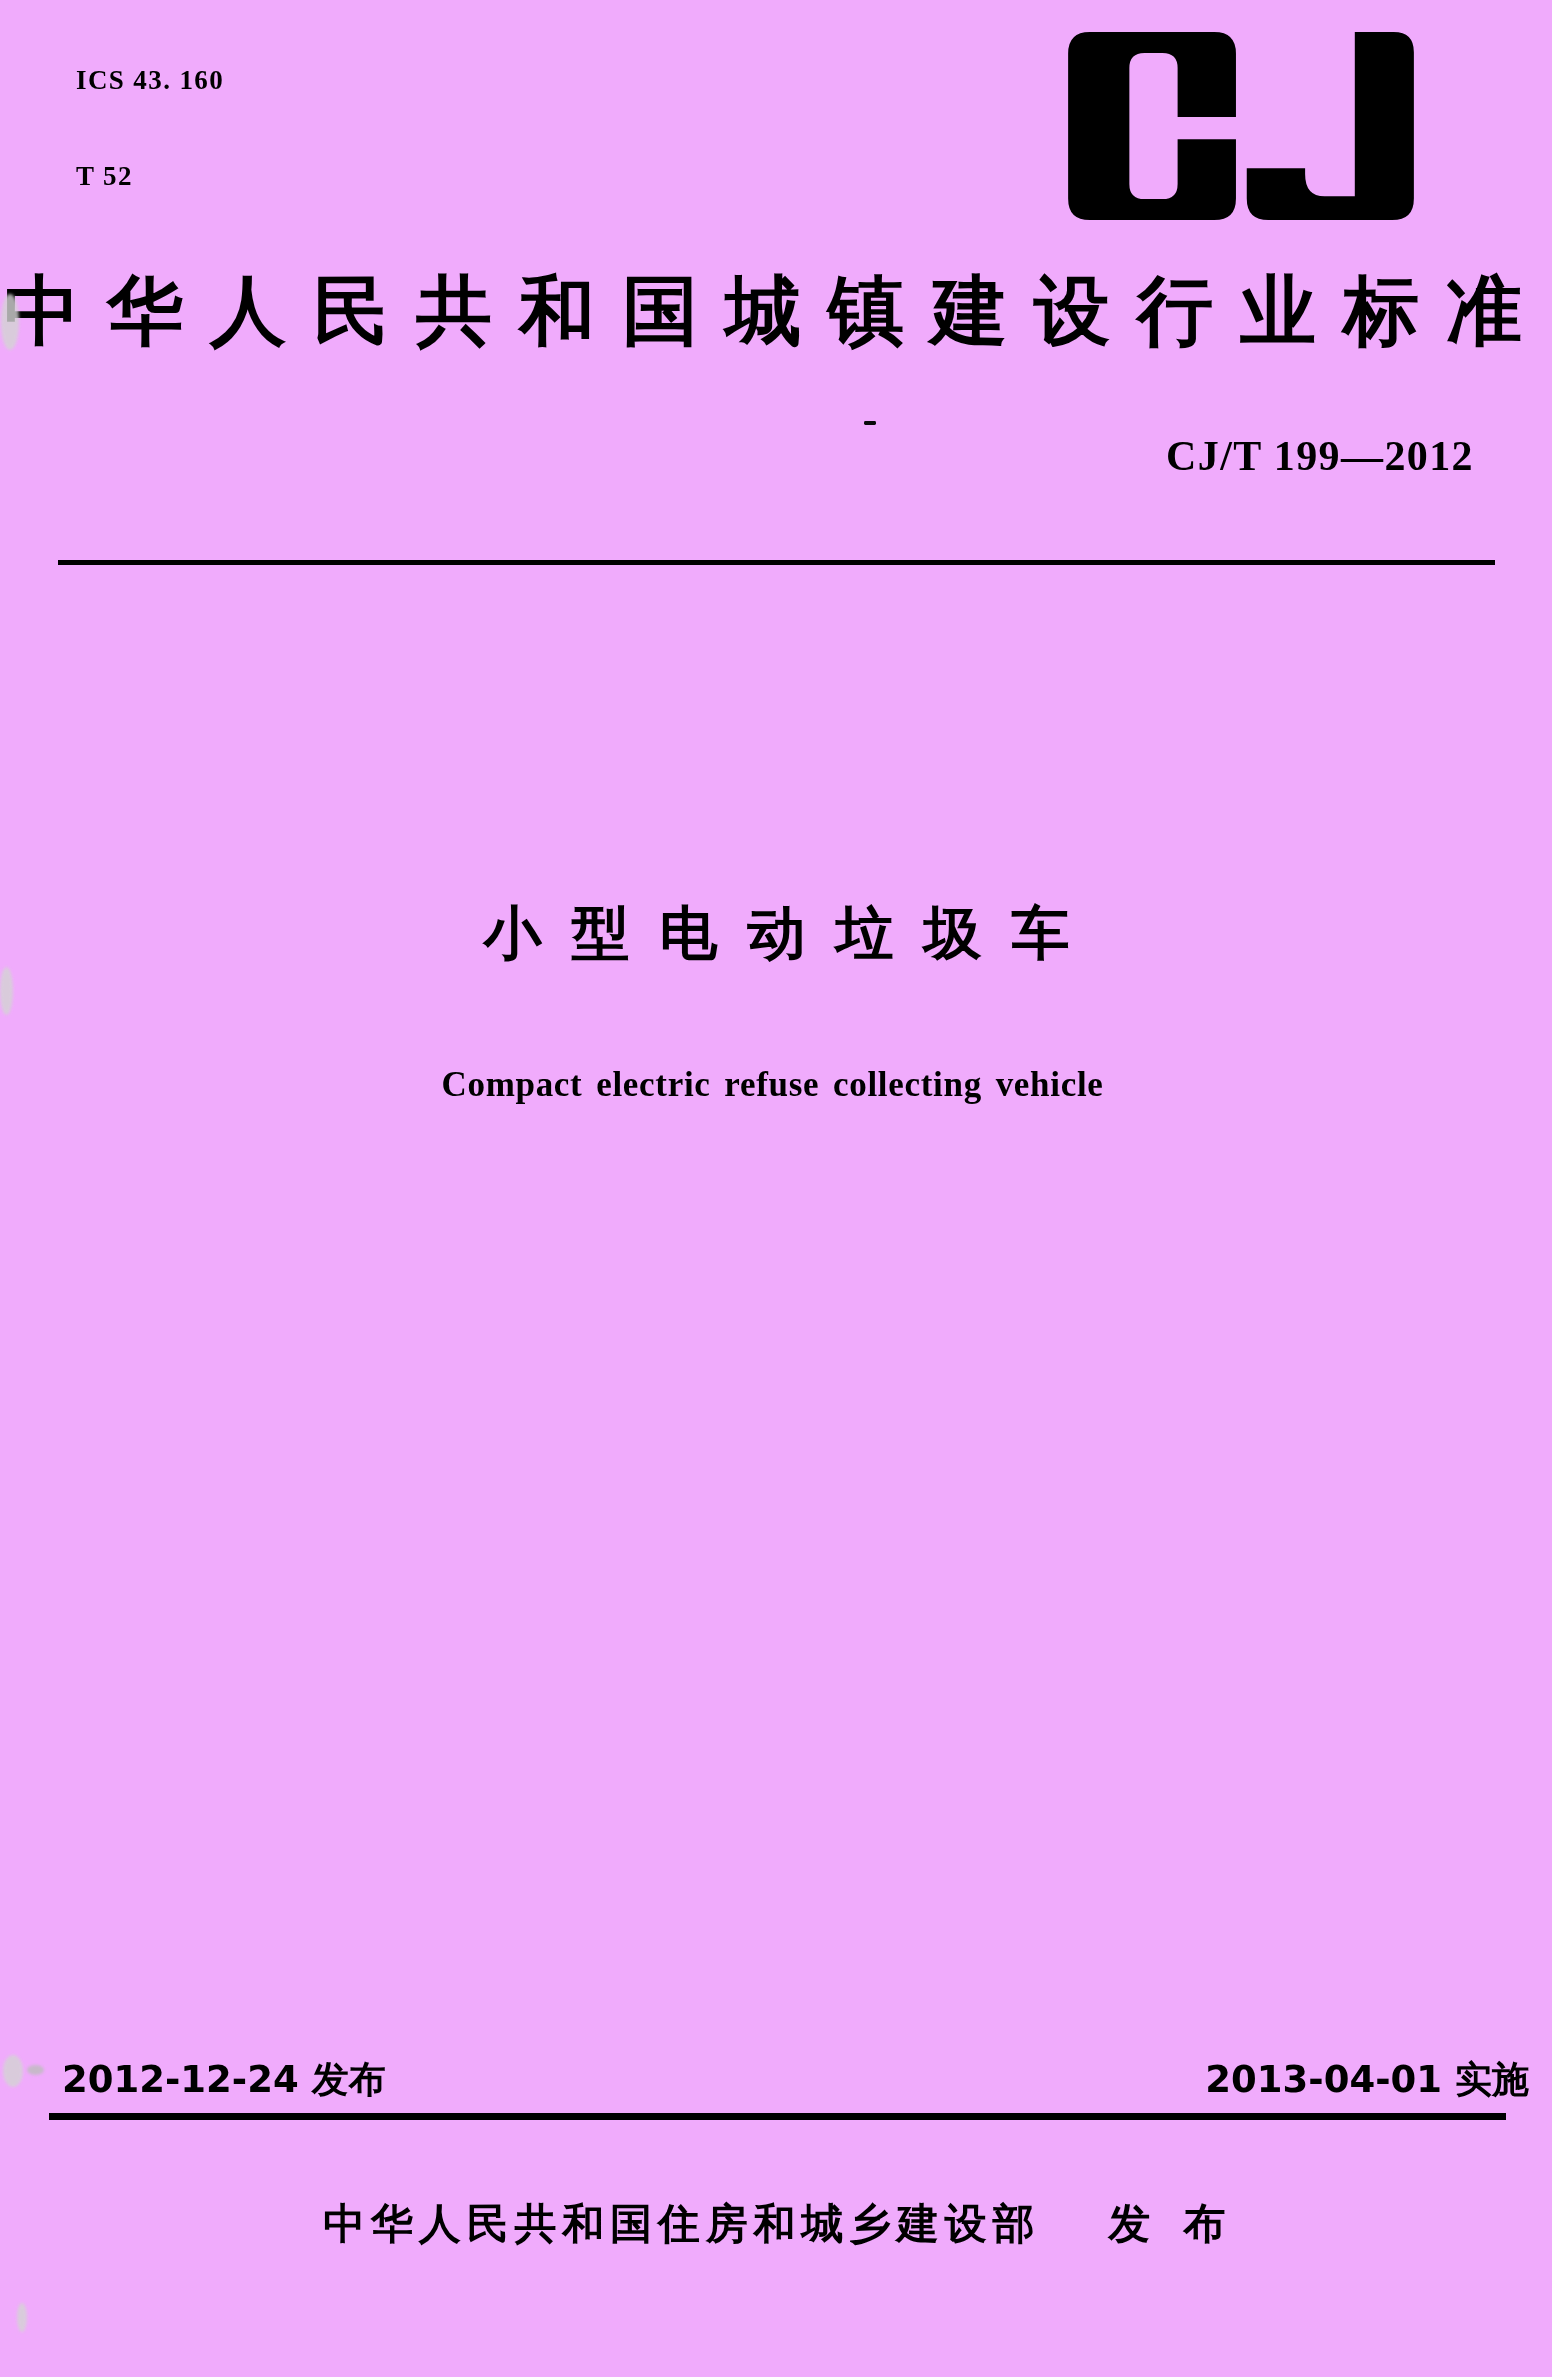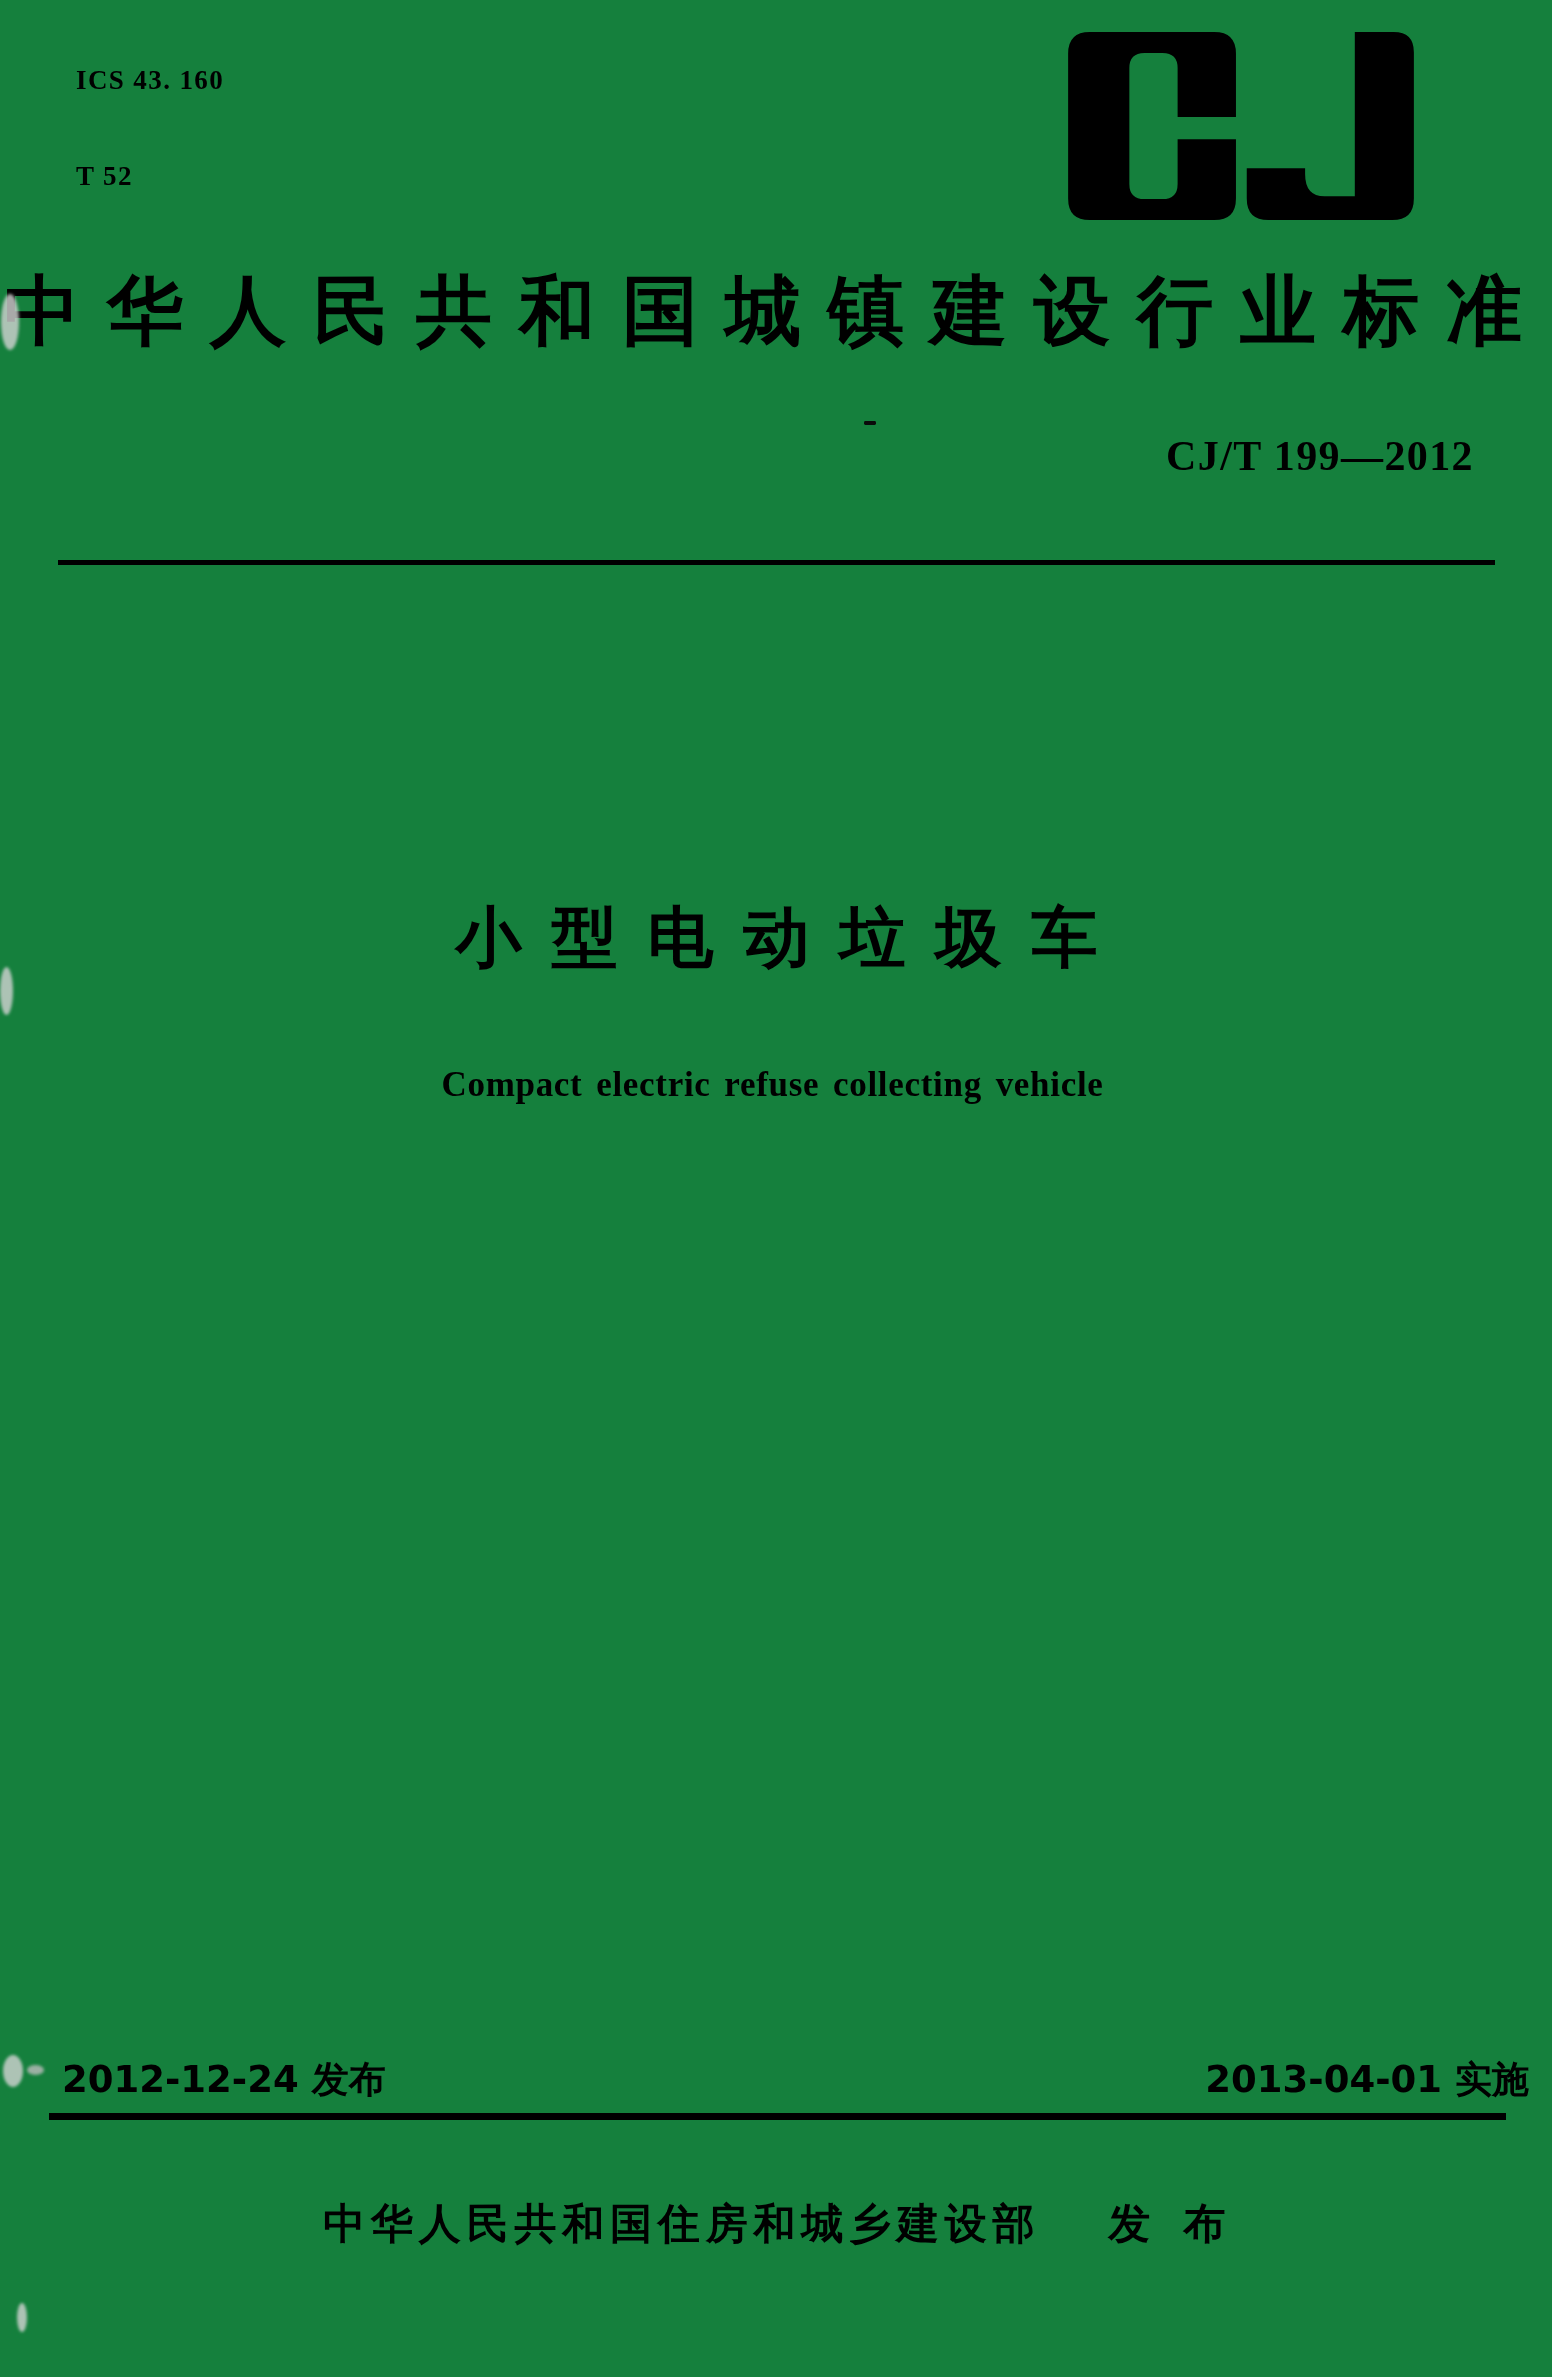--- a/index.html
+++ b/index.html
@@ -4,21 +4,21 @@
 <style>
   html, body {
     margin: 0;
     padding: 0;
     background: #e8e8e8;
   }
   .page {
     position: relative;
     width: 1553px;
     height: 2377px;
-    background: #15803d;
+    background: #f0abfc;
     overflow: hidden;
     font-family: "DejaVu Sans", sans-serif;
     color: #000;
   }
 
   
   .ics-block {
     position: absolute;
     left: 76px;
     top: 0px;
@@ -84,21 +84,21 @@
   .rule-bottom{ left: 49px;  top: 2113px; width: 1457px; height: 6.5px; }
 
   
   .main-title {
     position: absolute;
     left: 0; right: 0;
     top: 902px;
     text-align: center;
     font-family: "DejaVu Sans", sans-serif;
     font-weight: 700;
-    font-size: 66px;
+    font-size: 58px;
     line-height: 1.1;
     letter-spacing: 30px;
     padding-left: 30px;
     white-space: nowrap;
   }
 
   
   .english-title {
     position: absolute;
     left: 0; right: 8px;

